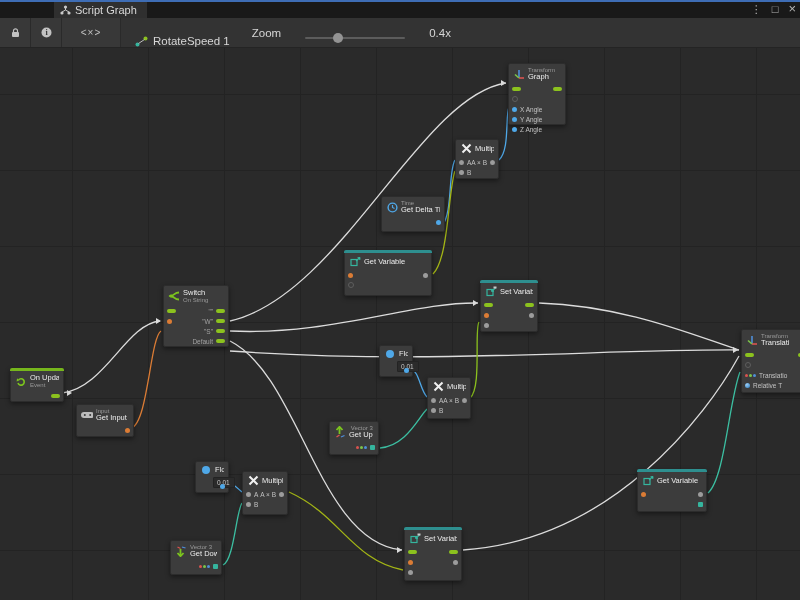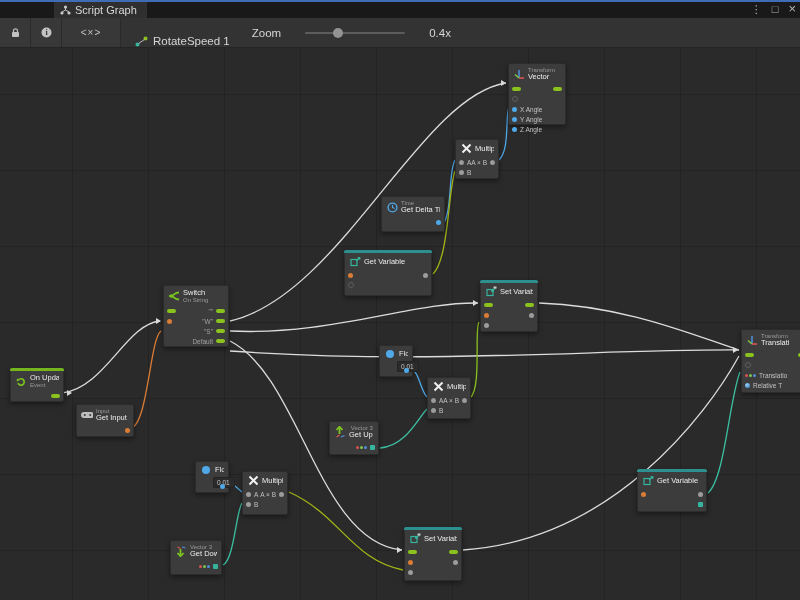--- a/index.html
+++ b/index.html
@@ -12,21 +12,21 @@
     color:#d8d8d8;font-size:11px;border-top:1px solid #3a3a3a;}
   .wincontrols{position:absolute;right:4px;top:2px;display:flex;gap:10px;color:#b5b5b5;font-size:11px;z-index:10;align-items:center;}
   .wincontrols span{cursor:default;line-height:14px;}
   
   .toolbar{position:absolute;left:0;top:18px;width:800px;height:29px;background:#333333;border-bottom:1px solid #242424;
     display:flex;align-items:center;z-index:8;color:#d6d6d6;font-size:11.5px;}
   .tseg{height:29px;display:flex;align-items:center;justify-content:center;border-right:1px solid #2a2a2a;background:#383838;}
   .tseg.icon{width:30px;}
   .tseg.wide{width:58px;}
   .breadcrumb{display:flex;align-items:flex-end;gap:5px;padding:0 14px;height:29px;}
-  .zoomwrap{display:flex;align-items:center;gap:24px;padding:0 8px;}
+  .zoomwrap{display:flex;align-items:flex-end;gap:24px;padding:0 8px;}
   .slider{position:relative;width:100px;height:2px;background:#5c5c5c;border-radius:1px;}
   .slider .handle{position:absolute;left:28%;top:-4px;width:10px;height:10px;border-radius:50%;background:#939393;}
   .tbuttons{display:flex;align-items:center;height:29px;margin-left:2px;}
   .tbtn{padding:5px 6px;margin:0 1px;color:#dcdcdc;white-space:nowrap;border-radius:2px;}
   .tbtn.active{background:#5a5a5a;}
   .tbtn.disabled{color:#767676;}
   .tbtn .caret{font-size:8px;margin-left:3px;}
   
   #canvas{position:absolute;left:0;top:47px;width:800px;height:553px;overflow:hidden;background-color:#2a2a2a;
     background-image:linear-gradient(#232323 1px,transparent 1px),linear-gradient(90deg,#232323 1px,transparent 1px);
@@ -244,21 +244,21 @@
         <div class="nhead">
           <span class="nicon">
             <svg width="11" height="11">
               <line x1="5" y1="9" x2="5" y2="1" stroke="#4f8fd9" stroke-width="1.6"></line>
               <line x1="5" y1="9" x2="10" y2="9" stroke="#d9534f" stroke-width="1.6"></line>
               <line x1="5" y1="9" x2="1" y2="5.5" stroke="#7cc44a" stroke-width="1.6"></line>
             </svg>
           </span>
           <div class="ntxt">
             <div class="nsub">Transform</div>
-            <div class="ntitle">Vector</div>
+            <div class="ntitle">Graph</div>
           </div>
         </div>
         <div class="nrows">
           <div class="nrow">
             <div class="pgrp">
               <span class="flowbar"></span>
             </div>
             <div class="pgrp">
               <span class="flowbar"></span>
             </div>

